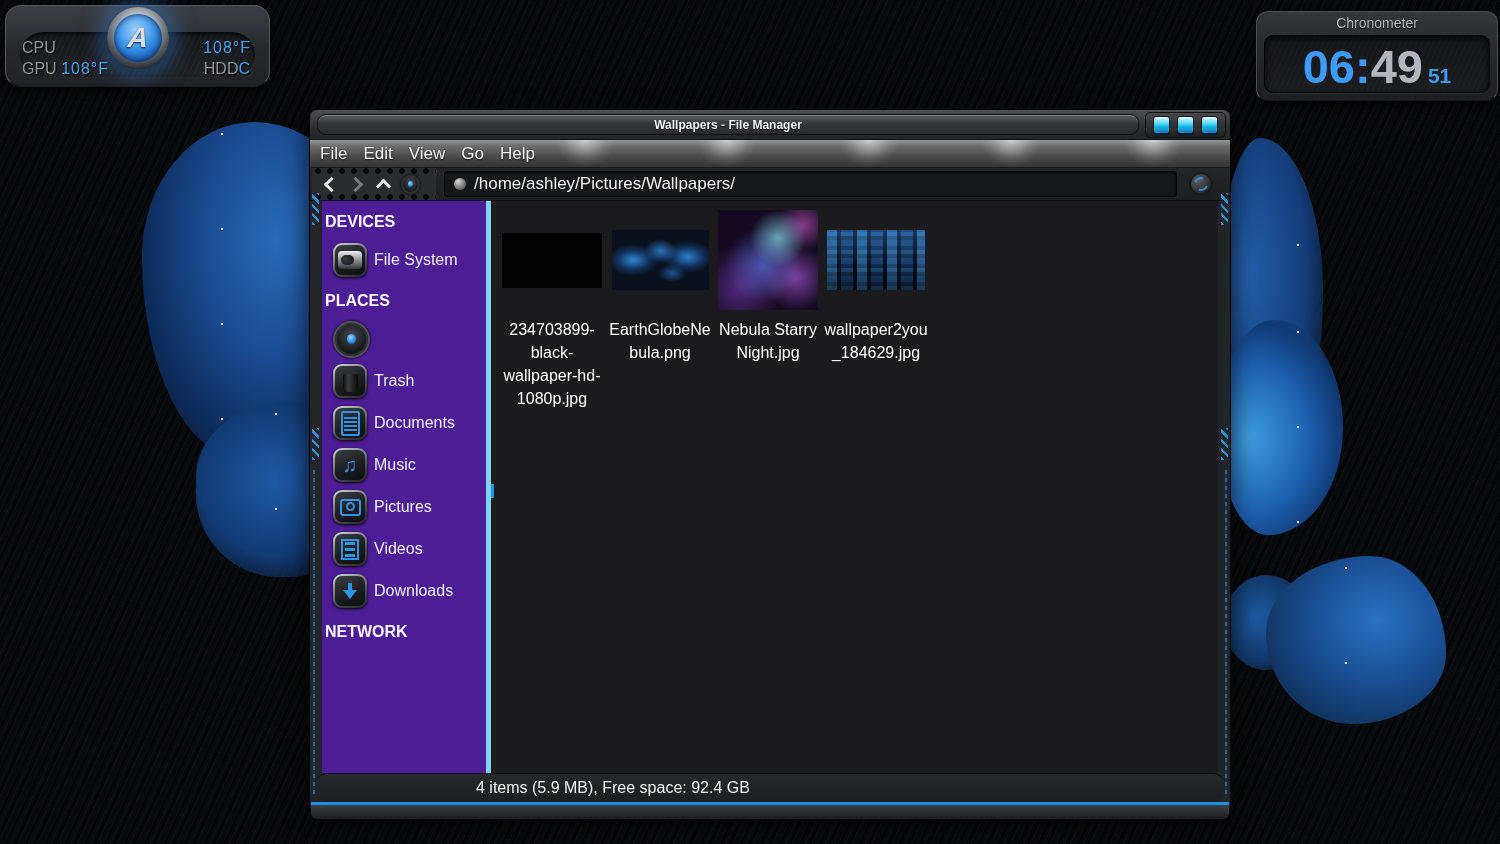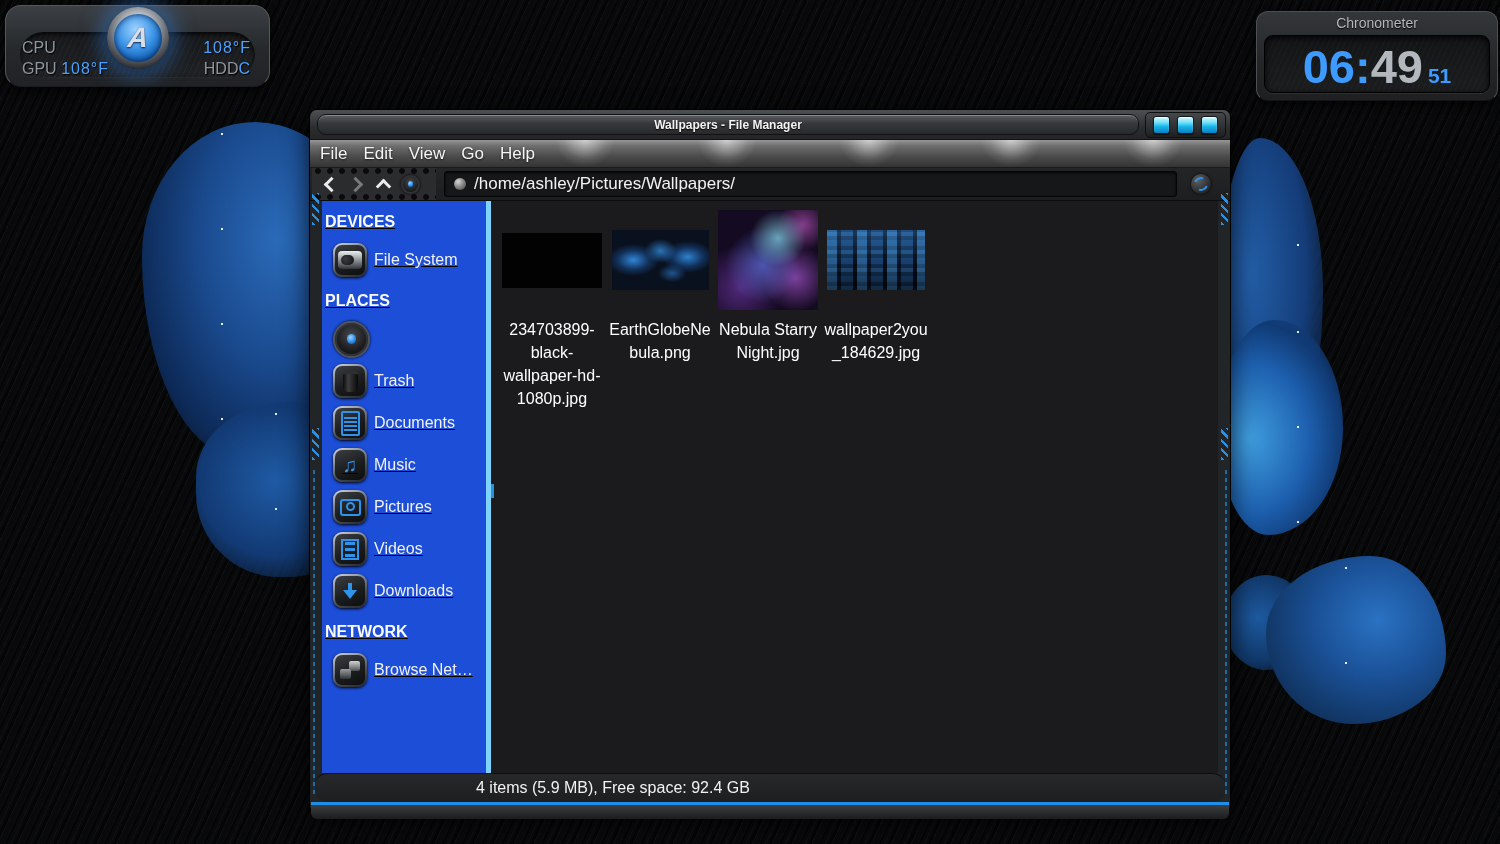--- a/index.html
+++ b/index.html
@@ -120,21 +120,21 @@
   .sphere{width:12px;height:12px;border-radius:50%;flex:none;
     background:radial-gradient(circle at 35% 30%, #d6d6d6, #8a8a8a 45%, #3c3c3c 100%);}
   .path-text{font-size:17px;color:#f2f2f2;white-space:nowrap;}
   .globe-btn{width:20px;height:20px;margin:0 17px 0 6px;cursor:pointer;position:relative;flex:none;}
   .globe{position:absolute;inset:0;border-radius:50%;
     background:radial-gradient(circle at 35% 30%, #5c6064, #26282a 70%, #0e0f10);box-shadow:0 0 3px #000;}
   .globe::before{content:"";position:absolute;inset:3px;border-radius:50%;border:2px solid transparent;
     border-top-color:#2f93ec;border-bottom-color:#2f93ec;transform:rotate(-25deg);}
   .win-main{display:flex;height:572px;background:#222527;padding:0 12px;position:relative;}
   
-  .sidebar{width:164px;background:#1d4ed8;padding-top:12px;flex:none;text-decoration:underline;}
+  .sidebar{width:164px;background:#4c1d95;padding-top:12px;flex:none;}
   .sb-h{font-size:16px;font-weight:bold;color:#fbfbfb;margin:0 0 11px 3px;height:18px;}
   .sb-h.mt{margin-top:14px;}
   .sb-item{display:flex;align-items:center;height:36px;margin:0 0 6px 11px;cursor:pointer;}
   .sb-label{font-size:16px;color:#f2f2f2;margin-left:7px;white-space:nowrap;}
   .si{width:30px;height:30px;border-radius:9px;flex:none;padding:2px;
     background:linear-gradient(155deg,#d8dbdf,#8e9297 30%,#4a4d51 65%,#232527);
     box-shadow:0 1px 3px #000;}
   .si-in{width:100%;height:100%;border-radius:7px;display:flex;align-items:center;justify-content:center;
     background:linear-gradient(155deg,#3c3f43,#1b1d1f 55%,#0d0e0f);color:#2f93ec;}
   .g-drive{width:24px;height:18px;border-radius:4px;position:relative;
@@ -364,28 +364,20 @@
       </div>
       <div class="sb-item">
         <span class="si">
             <span class="si-in">
               <i class="g-down"></i>
             </span>
           </span>
         <span class="sb-label">Downloads</span>
       </div>
       <div class="sb-h mt">NETWORK</div>
-      <div class="sb-item">
-        <span class="si">
-            <span class="si-in">
-              <i class="g-net"></i>
-            </span>
-          </span>
-        <span class="sb-label">Browse Net…</span>
-      </div>
     </div>
 
     <div class="fileview">
       <span class="scroll-tick"></span>
       <div class="fitem">
         <div class="thumb-box">
             <div class="thumb th-black"></div>
           </div>
         <div class="fname">234703899-black-wallpaper-hd-1080p.jpg</div>
       </div>

